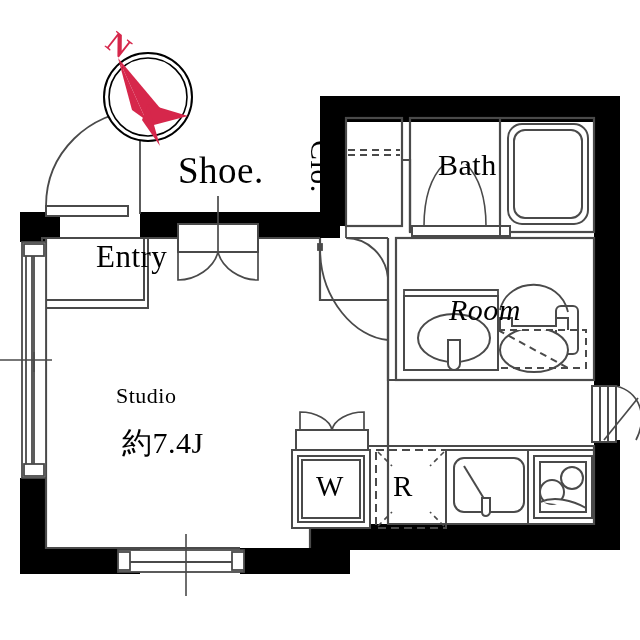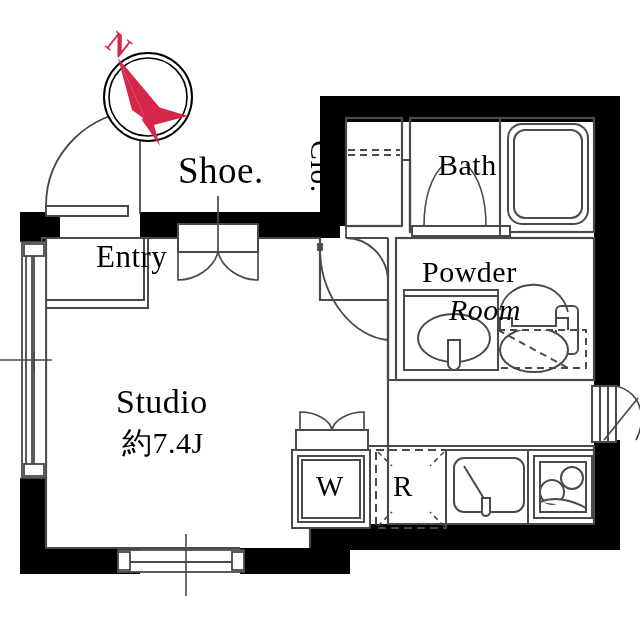--- a/index.html
+++ b/index.html
@@ -25,21 +25,21 @@
   .lbl {
     position: absolute;
     font-family: "Liberation Serif", serif;
     color: #000000;
     white-space: nowrap;
     line-height: 1.05;
     letter-spacing: 0.5px;
   }
   .lbl-shoe   { left: 178px; top: 152px; font-size: 37px; }
   .lbl-entry  { left: 48px;  top: 241px; font-size: 31px; margin-left: 48px; }
-  .lbl-studio { left: 116px; top: 384px; font-size: 34px; text-align: right; }
+  .lbl-studio { left: 116px; top: 384px; font-size: 22px; text-align: right; }
   .lbl-studio-sub { left: 122px; top: 427px; font-size: 30px; }
   .lbl-bath   { left: 438px; top: 149px; font-size: 30px; }
   .lbl-clo    { left: 337px; top: 140px; font-size: 30px;
                 transform: rotate(90deg); transform-origin: left top; }
   .lbl-powder { left: 422px; top: 256px; font-size: 30px; }
   .lbl-powder2{ left: 449px; top: 294px; font-size: 30px; font-style: italic; }
   .lbl-w      { left: 316px; top: 471px; font-size: 29px; font-weight: 400;}
   .lbl-r      { left: 393px; top: 471px; font-size: 29px; font-weight: 400;}
 </style>
 </head>
@@ -281,21 +281,20 @@
   <div class="lbl lbl-entry">Entry</div>
 
   <div class="lbl lbl-studio">Studio</div>
 
   <div class="lbl lbl-studio-sub">約7.4J</div>
 
   <div class="lbl lbl-clo">Clo.</div>
 
   <div class="lbl lbl-bath">Bath</div>
 
-  <div class="lbl lbl-powder">Powder</div>
 
   <div class="lbl lbl-powder2">Room</div>
 
   <div class="lbl lbl-w">W</div>
 
   <div class="lbl lbl-r">R</div>
 
 </div>
 
 </body></html>

